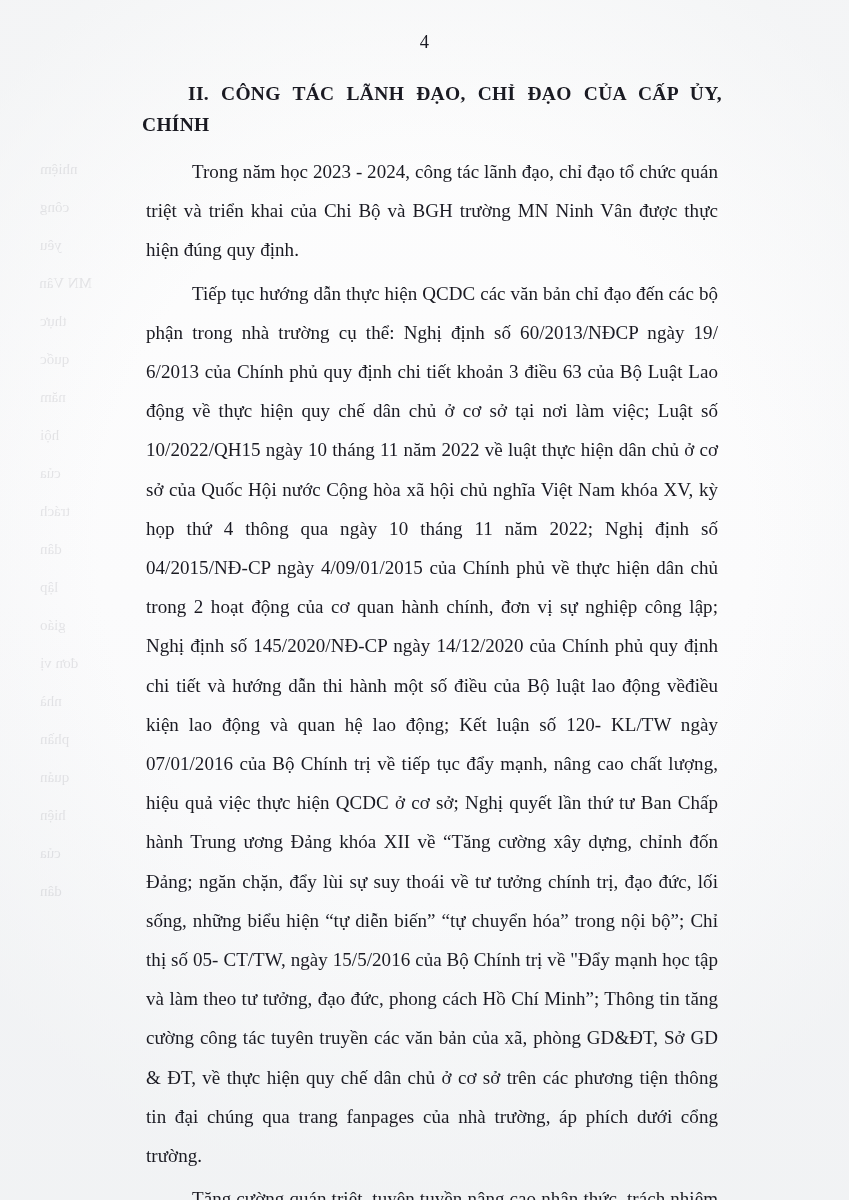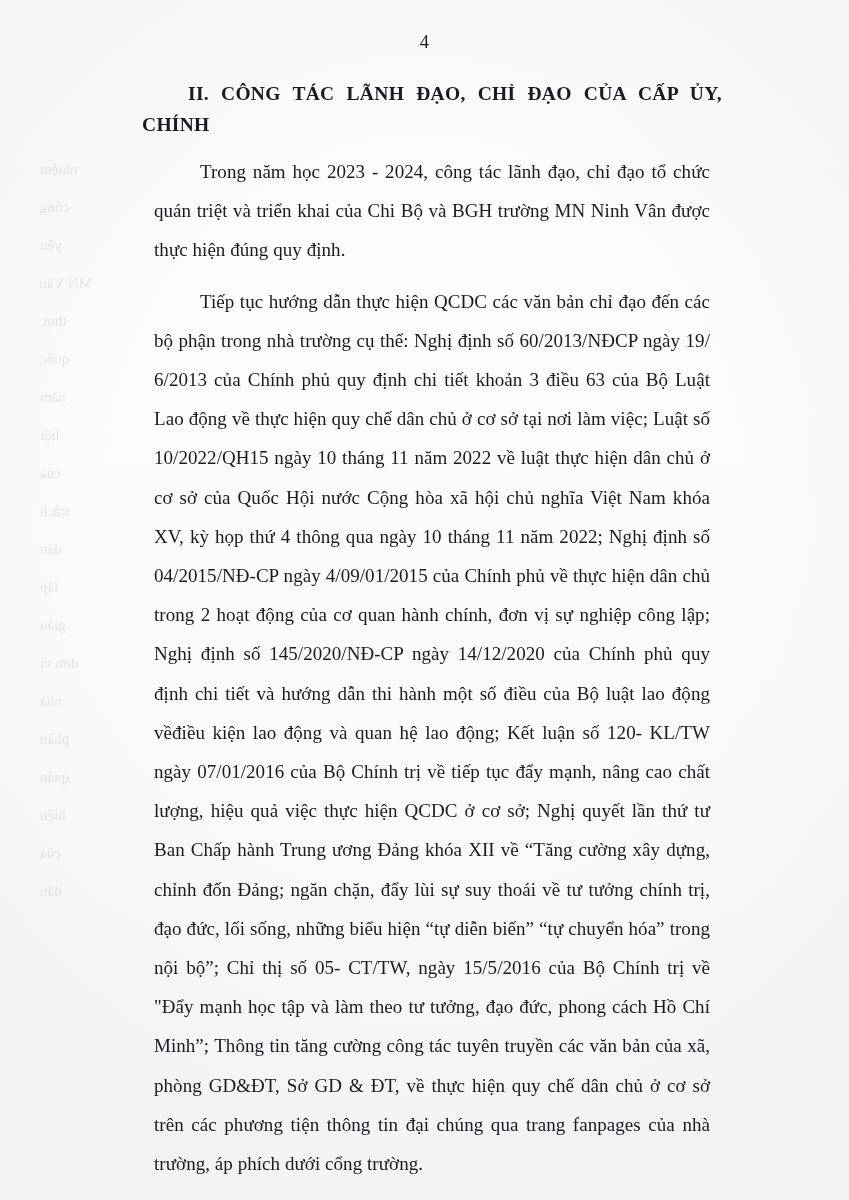--- a/index.html
+++ b/index.html
@@ -83,21 +83,21 @@
     display: block;
     text-indent: 46px;
     word-spacing: 5px;
   }
   h1.section-title .l2 {
     display: block;
     word-spacing: 1px;
   }
 
   p.para {
-    margin: 12px;
+    margin: 4px;
     font-size: 19px;
     line-height: 39.2px;
     text-align: justify;
     text-indent: 46px;
     letter-spacing: 0.05px;
   }
 </style>
 </head>
 <body>
 

